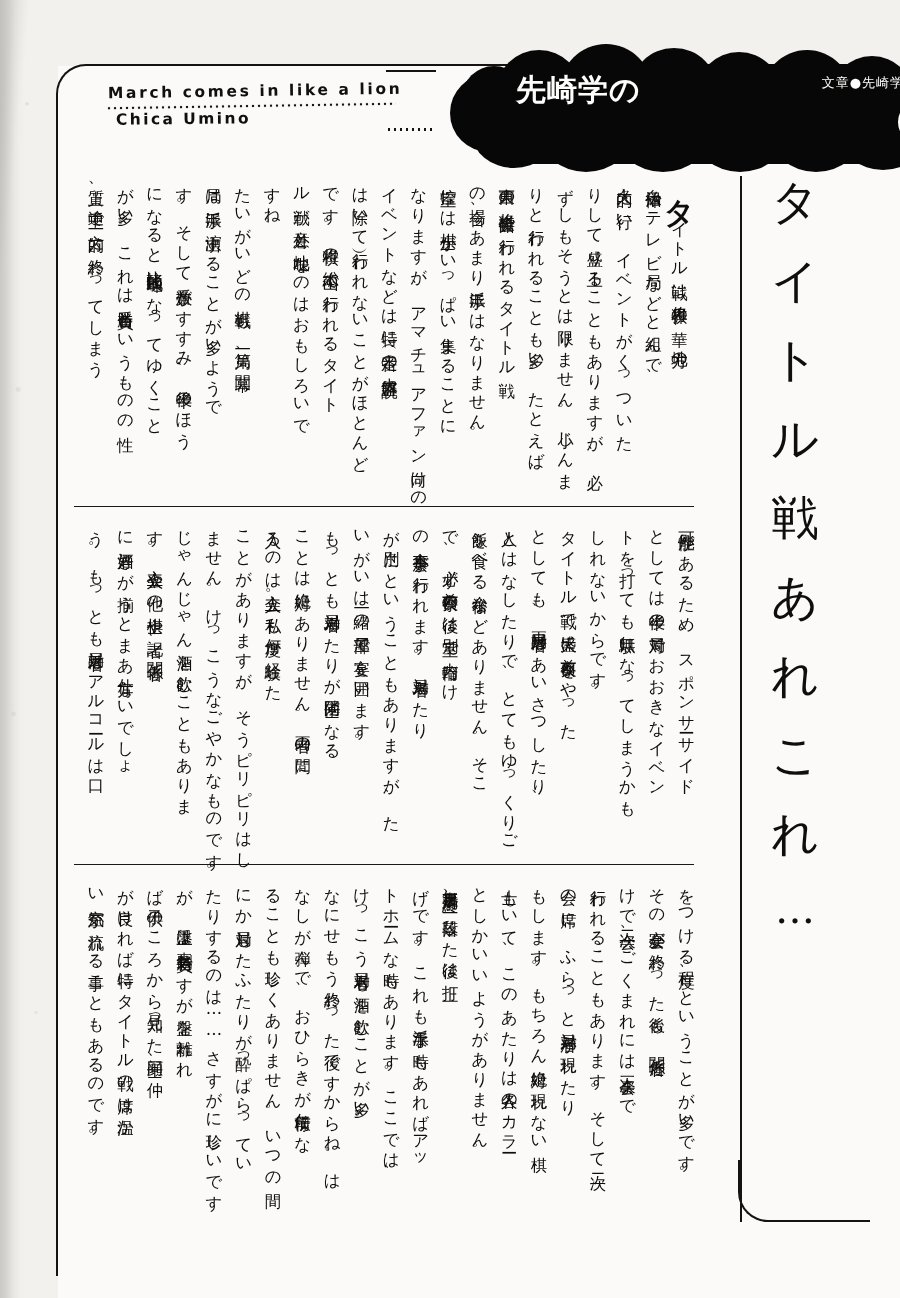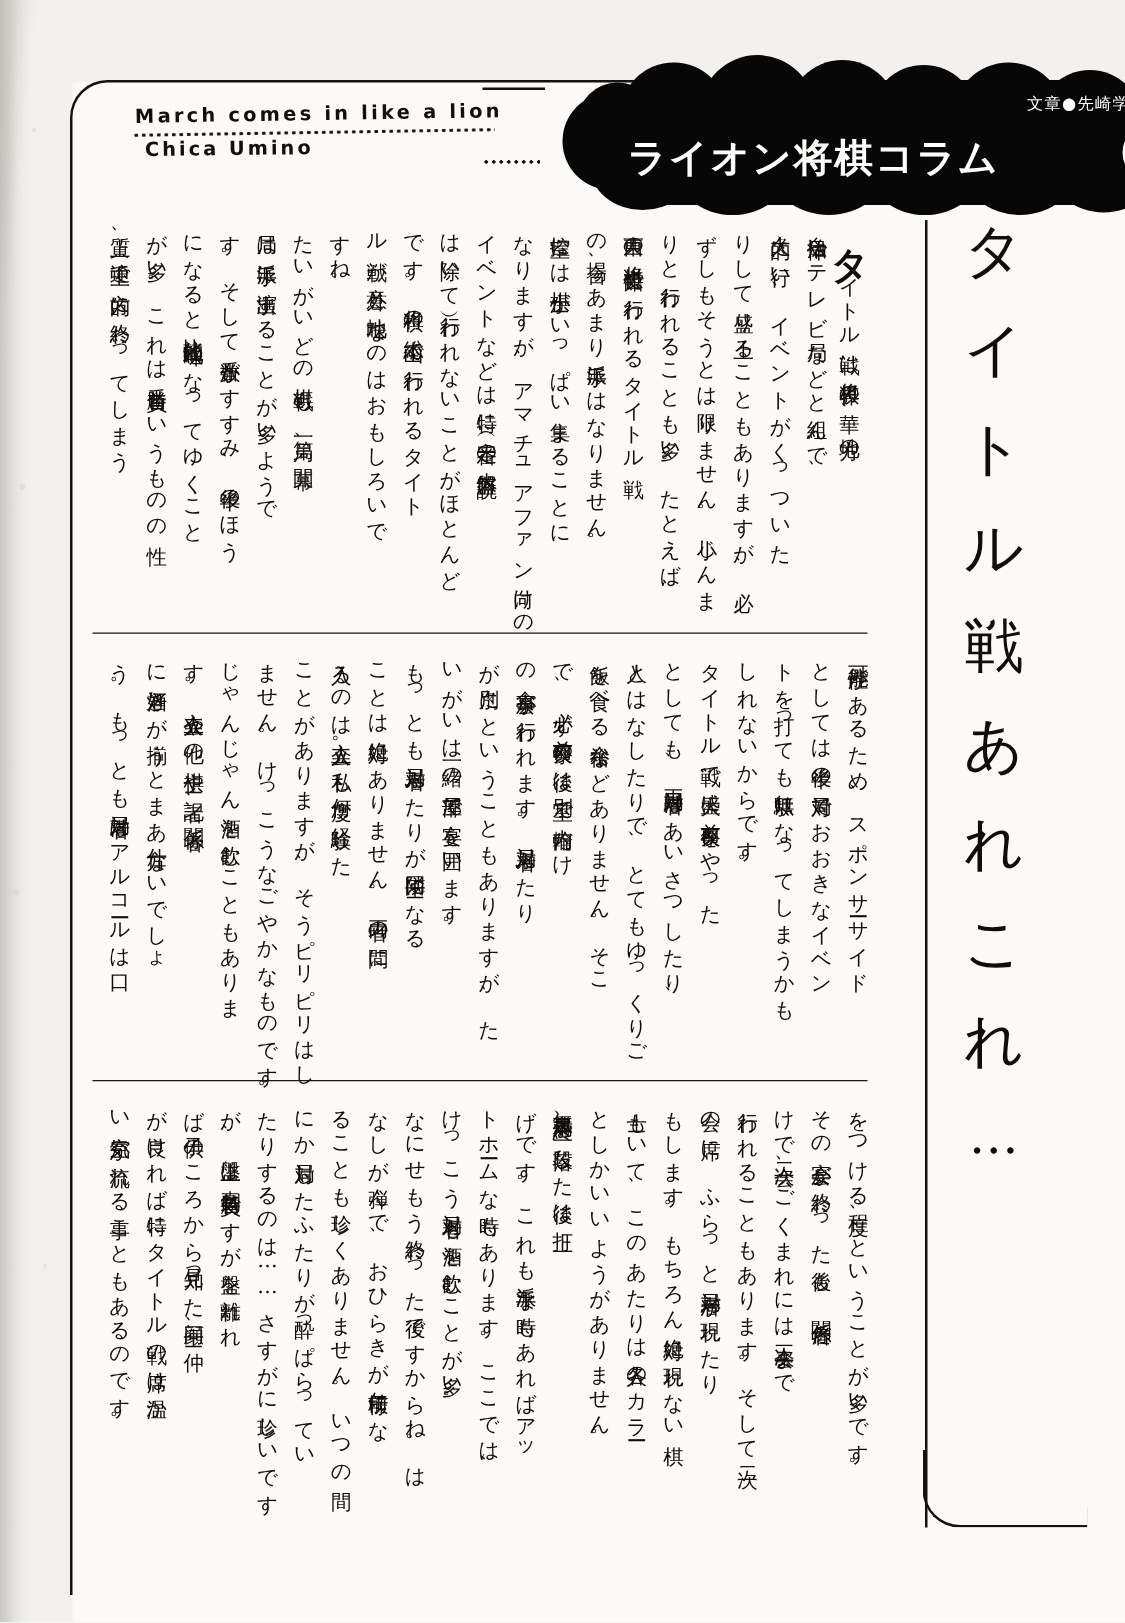--- a/index.html
+++ b/index.html
@@ -197,21 +197,21 @@
       <i style="left:96px; top:52px;  width:92px; height:76px;"></i>
       <i style="left:172px;top:50px;  width:94px; height:78px;"></i>
       <i style="left:250px;top:52px;  width:92px; height:76px;"></i>
       <i style="left:326px;top:50px;  width:92px; height:78px;"></i>
       <i style="left:396px;top:54px;  width:86px; height:72px;"></i>
       <i style="left:18px; top:22px;  width:64px; height:64px;"></i>
       <i style="left:60px; top:20px;  width:400px;height:78px;border-radius:40px;"></i>
       <i style="left:40px; top:48px;  width:440px;height:72px;border-radius:36px;"></i>
     </div>
     <div class="logo-text">
-      <div class="logo-line2">ライオン将棋コラム</div>
+      <div class="logo-line1">先崎学の</div>
       <div class="credit">文章●先崎学</div>
     </div>
     <div class="issue-badge">4</div>
 
   </div>
 </div>
 
 <div class="vrule"></div>
 <div class="vrule-round"></div>
 

